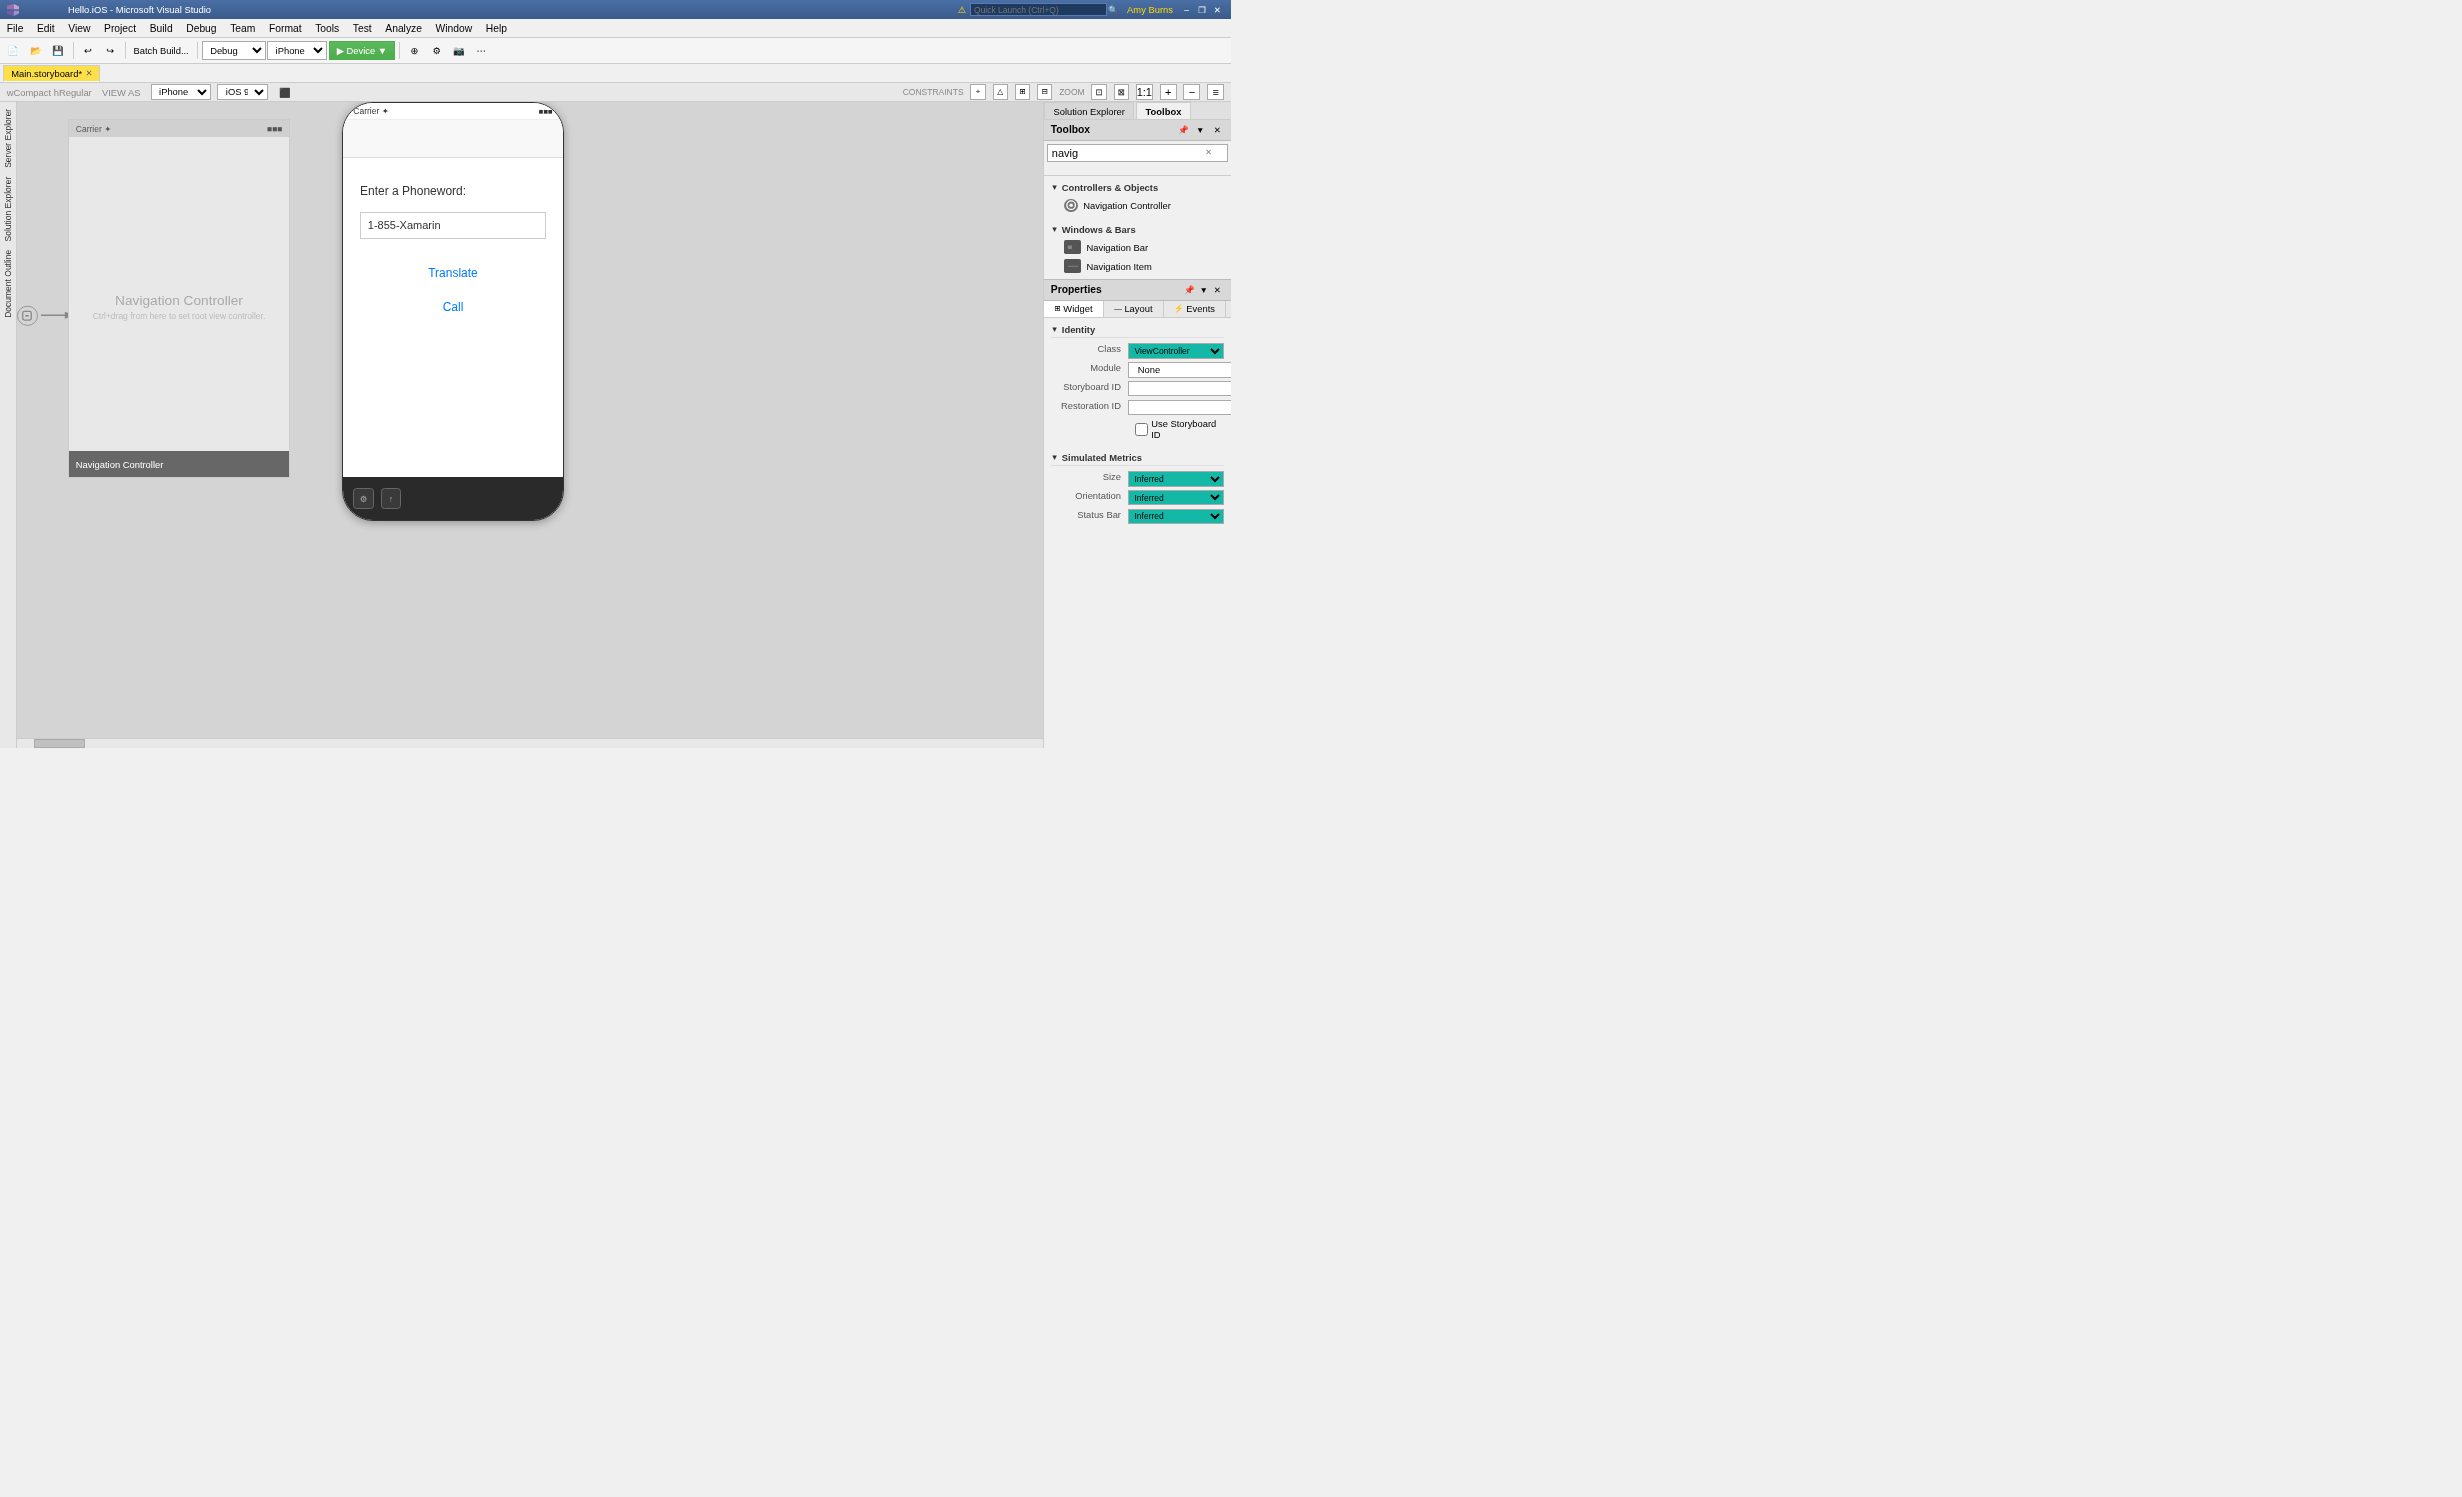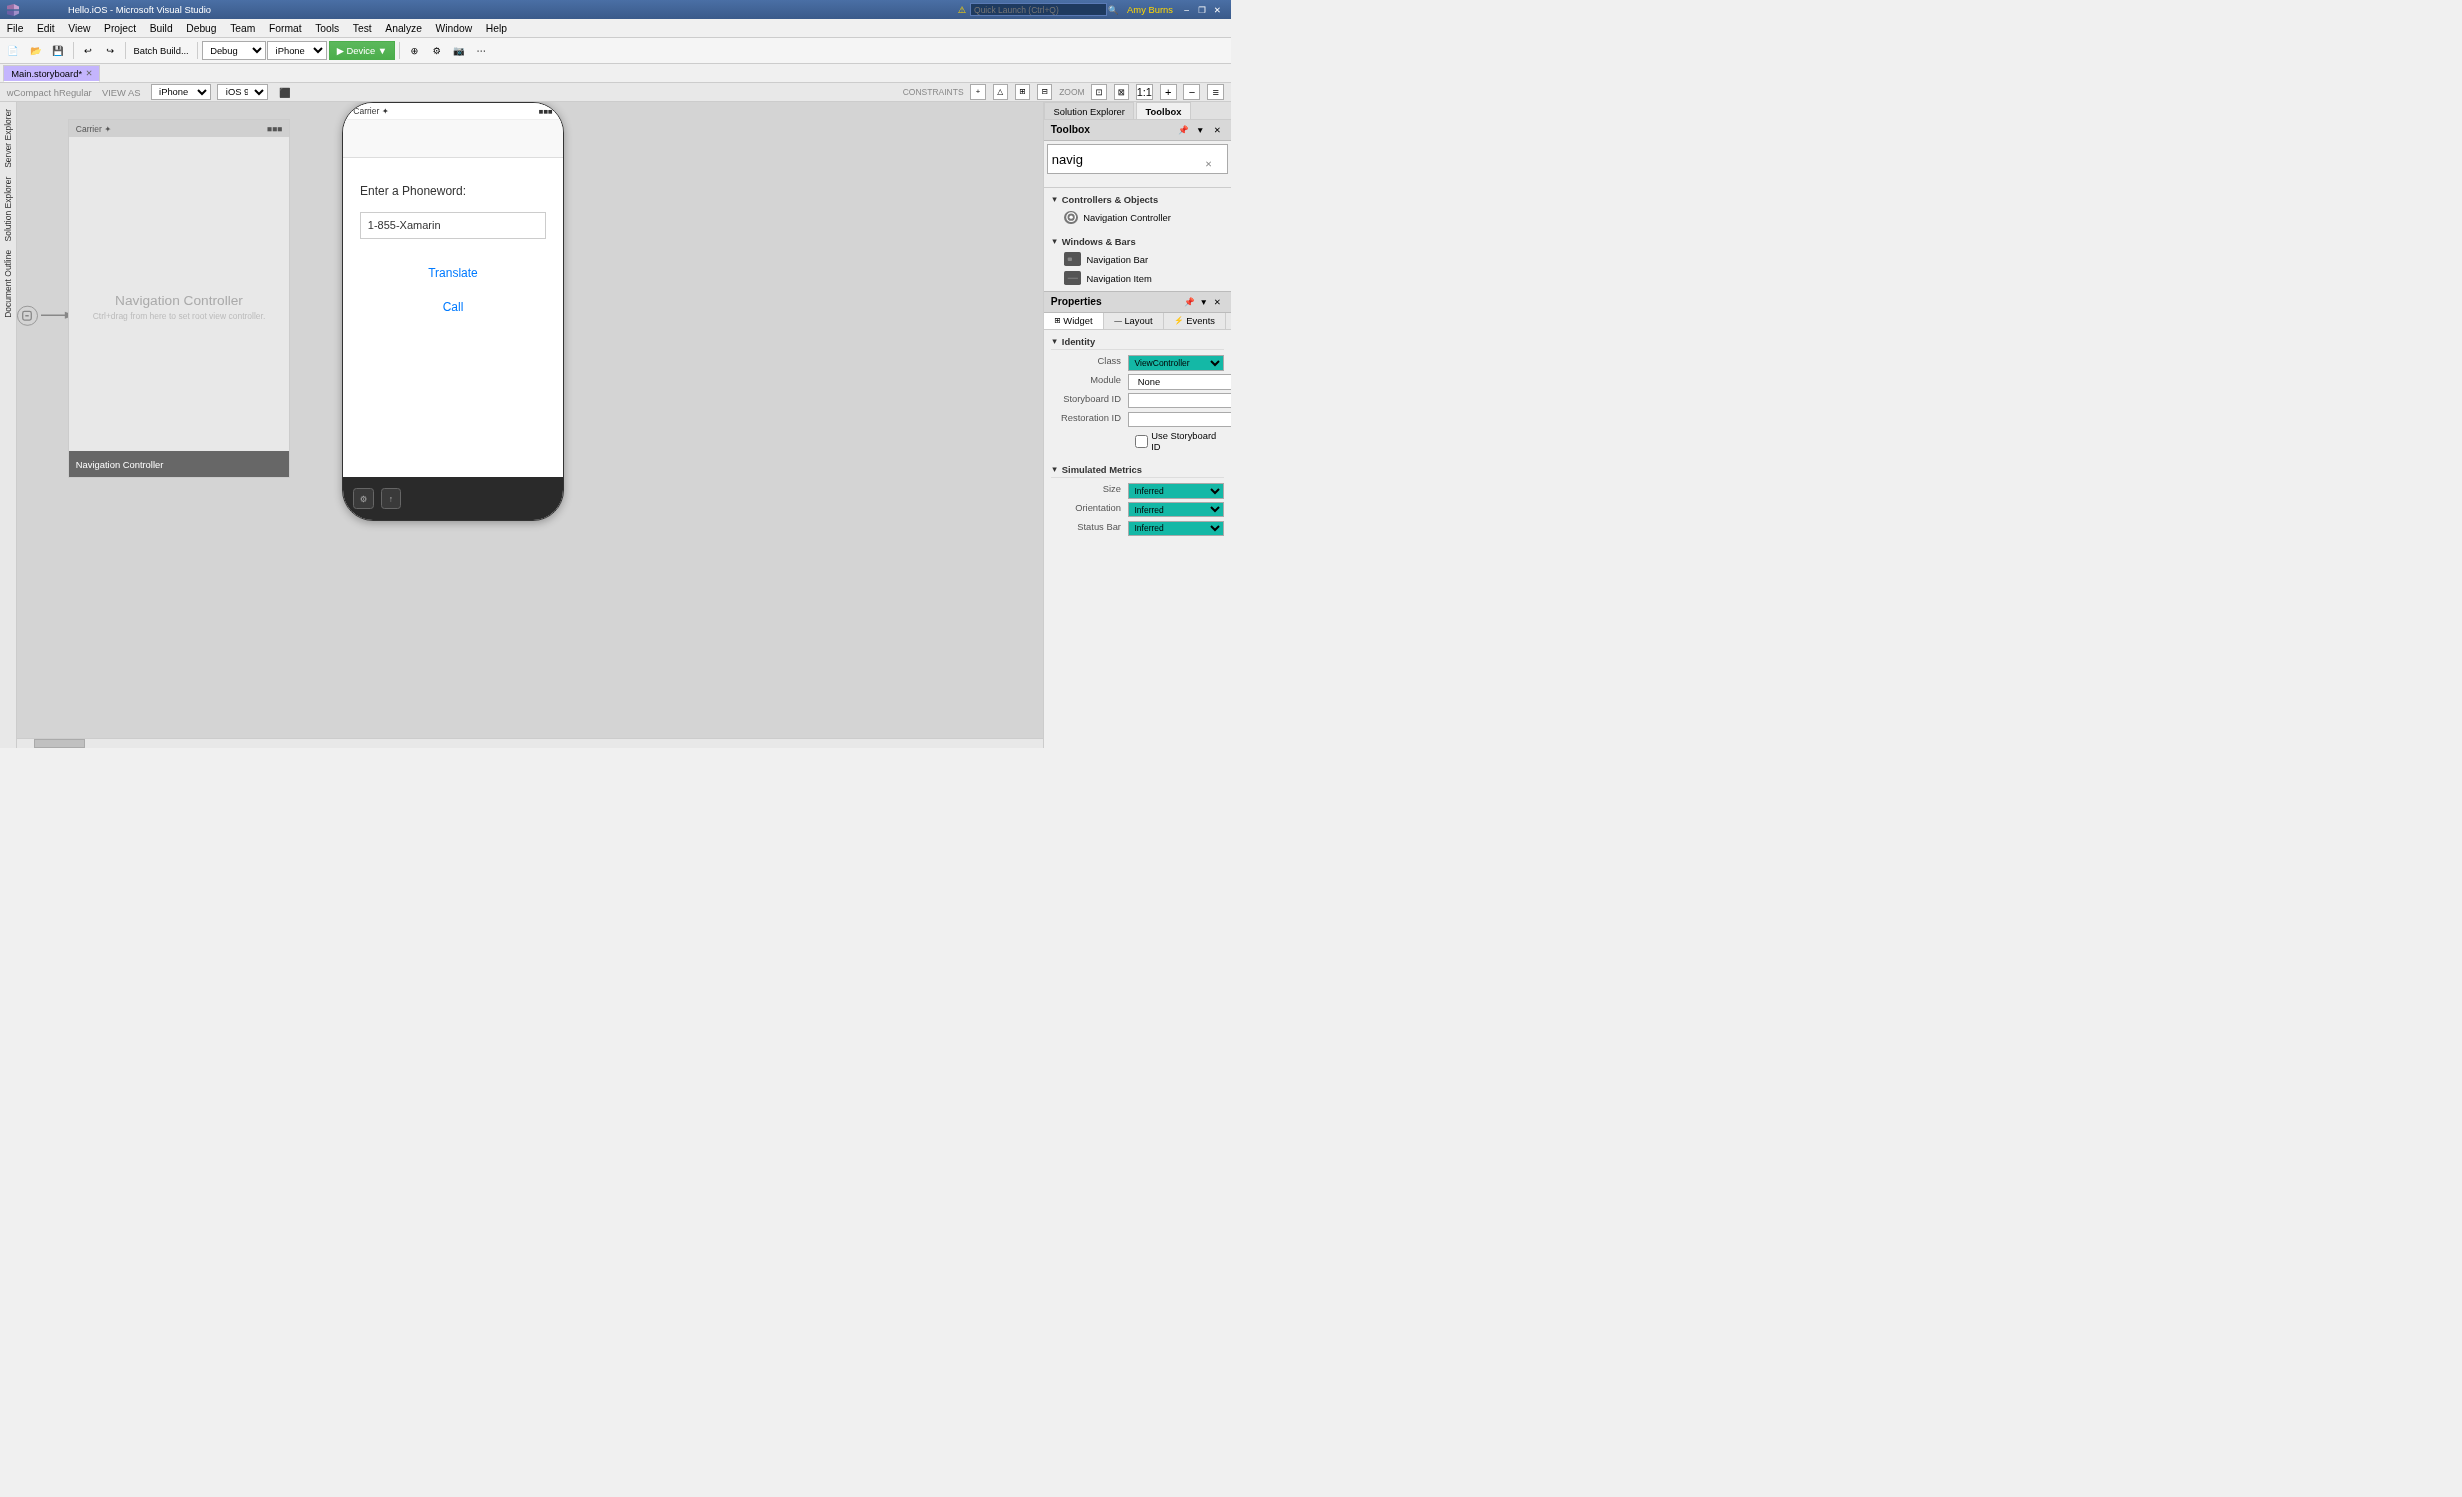--- a/index.html
+++ b/index.html
@@ -134,21 +134,21 @@
       border: 0.9px solid #ccc;
       border-bottom: none;
       background: #e8e8e8;
       font-size: 9.4px;
       display: flex;
       align-items: center;
       gap: 3.4px;
       cursor: pointer;
       margin-right: 1.7px;
     }
-    .tab-item.active { background: #c4b5fd; border-bottom: 0.9px solid white; margin-bottom: -0.9px; }
+    .tab-item.active { background: #fde047; border-bottom: 0.9px solid white; margin-bottom: -0.9px; }
     .tab-close { font-size: 8.5px; cursor: pointer; color: #666; }
 
     
     .view-options-bar {
       height: 19px;
       background: #e8e8e8;
       border-bottom: 0.9px solid #ccc;
       display: flex;
       align-items: center;
       padding: 0 6.8px;
@@ -379,24 +379,24 @@
       border: none; background: transparent;
       cursor: pointer; font-size: 8.5px;
       display: flex; align-items: center; justify-content: center;
     }
     .toolbox-search {
       padding: 3.4px;
       border-bottom: 0.9px solid #ccc;
     }
     .toolbox-search-input {
       width: 100%;
-      height: 30px;
+      height: 18px;
       border: 0.9px solid #aaa;
       padding: 0 3.4px;
-      font-size: 13px;
+      font-size: 11px;
       background: white;
     }
     .toolbox-section {
       padding: 3.4px 6.8px;
     }
     .toolbox-section-header {
       display: flex;
       align-items: center;
       font-size: 9.4px;
       font-weight: bold;

